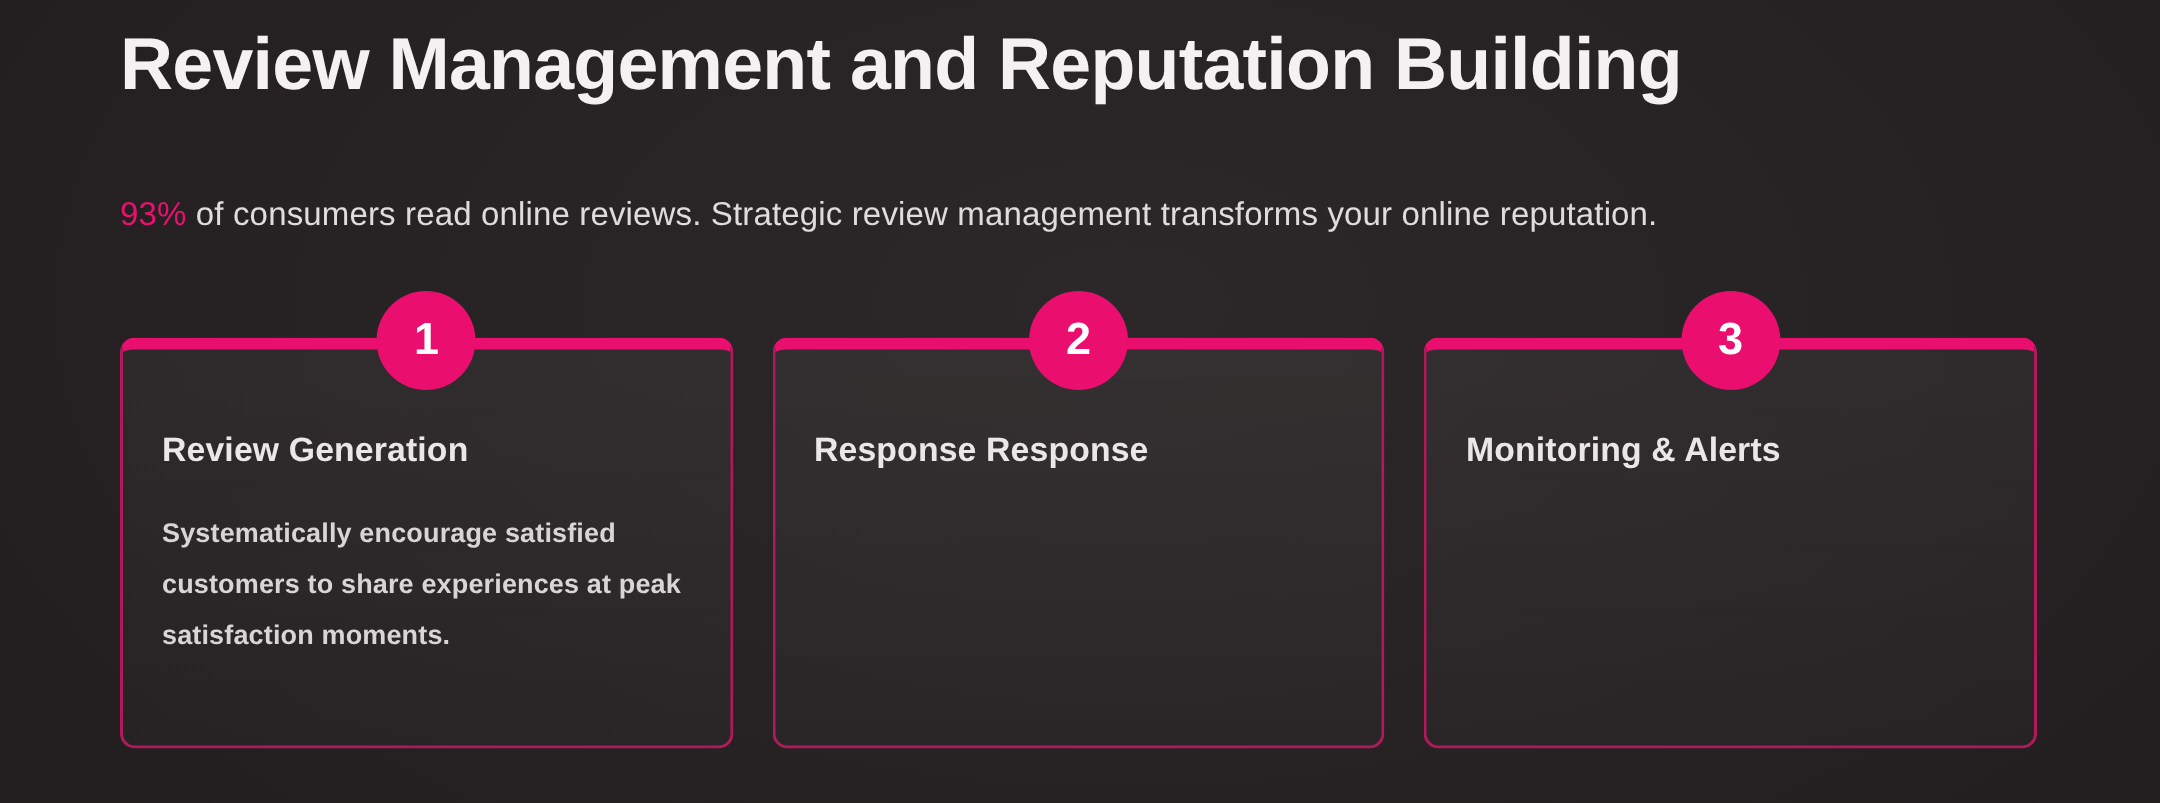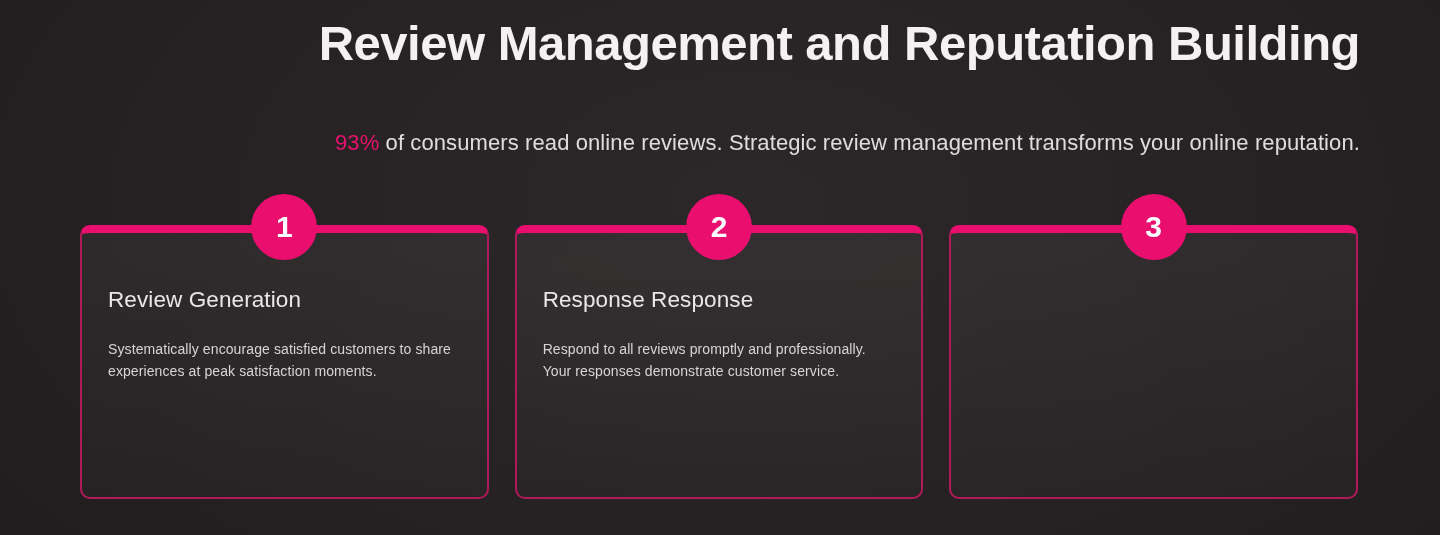--- a/index.html
+++ b/index.html
@@ -16,29 +16,27 @@
     height: 535px;
     padding: 14px 80px 0 80px;
     position: relative;
   }
   .page-title {
     font-size: 49px;
     font-weight: bold;
     letter-spacing: -0.5px;
     line-height: 58px;
     color: #f4f1f2;
-    text-align: right;
   }
   .subtitle {
     margin-top: 56px;
     font-size: 22px;
     line-height: 30px;
     color: #e0dcdd;
     letter-spacing: 0.1px;
-    text-align: right;
   }
   .subtitle .highlight {
     color: #e8126e;
   }
   .steps-grid {
     position: absolute;
     left: 80px;
     top: 225px;
     width: 1278px;
     display: grid;
@@ -65,31 +63,32 @@
     background: #ea0e6f;
     display: flex;
     align-items: center;
     justify-content: center;
     font-size: 30px;
     font-weight: bold;
     color: #ffffff;
   }
   .step-title {
     font-size: 22.5px;
-    font-weight: normal;
+    font-weight: bold;
     line-height: 30px;
     color: #eae7e8;
     letter-spacing: 0.1px;
     margin-bottom: 23px;
   }
   .step-description {
-    font-size: 14px;
-    line-height: 22px;
+    font-size: 18px;
+    line-height: 34px;
     color: #d9d5d6;
     letter-spacing: 0.1px;
+    font-weight: bold;
   }
 </style>
 </head>
 <body>
 
 <div class="section">
 
   <h1 class="page-title">Review Management and Reputation Building</h1>
 
   <p class="subtitle"><span class="highlight">93%</span><span> of consumers read online reviews. Strategic review management transforms your online reputation.</span></p>
@@ -98,21 +97,21 @@
 
     <div class="step-card">
       <div class="step-badge">1</div>
       <div class="step-title">Review Generation</div>
       <div class="step-description">Systematically encourage satisfied customers to share experiences at peak satisfaction moments.</div>
     </div>
 
     <div class="step-card">
       <div class="step-badge">2</div>
       <div class="step-title">Response Response</div>
-      <div class="step-description">Respond to all reviews promptly and professionally. Your responses demonstrate customer service.</div>
     </div>
 
     <div class="step-card">
       <div class="step-badge">3</div>
+      <div class="step-title">Monitoring &amp; Alerts</div>
     </div>
 
   </div>
 </div>
 
 </body></html>

